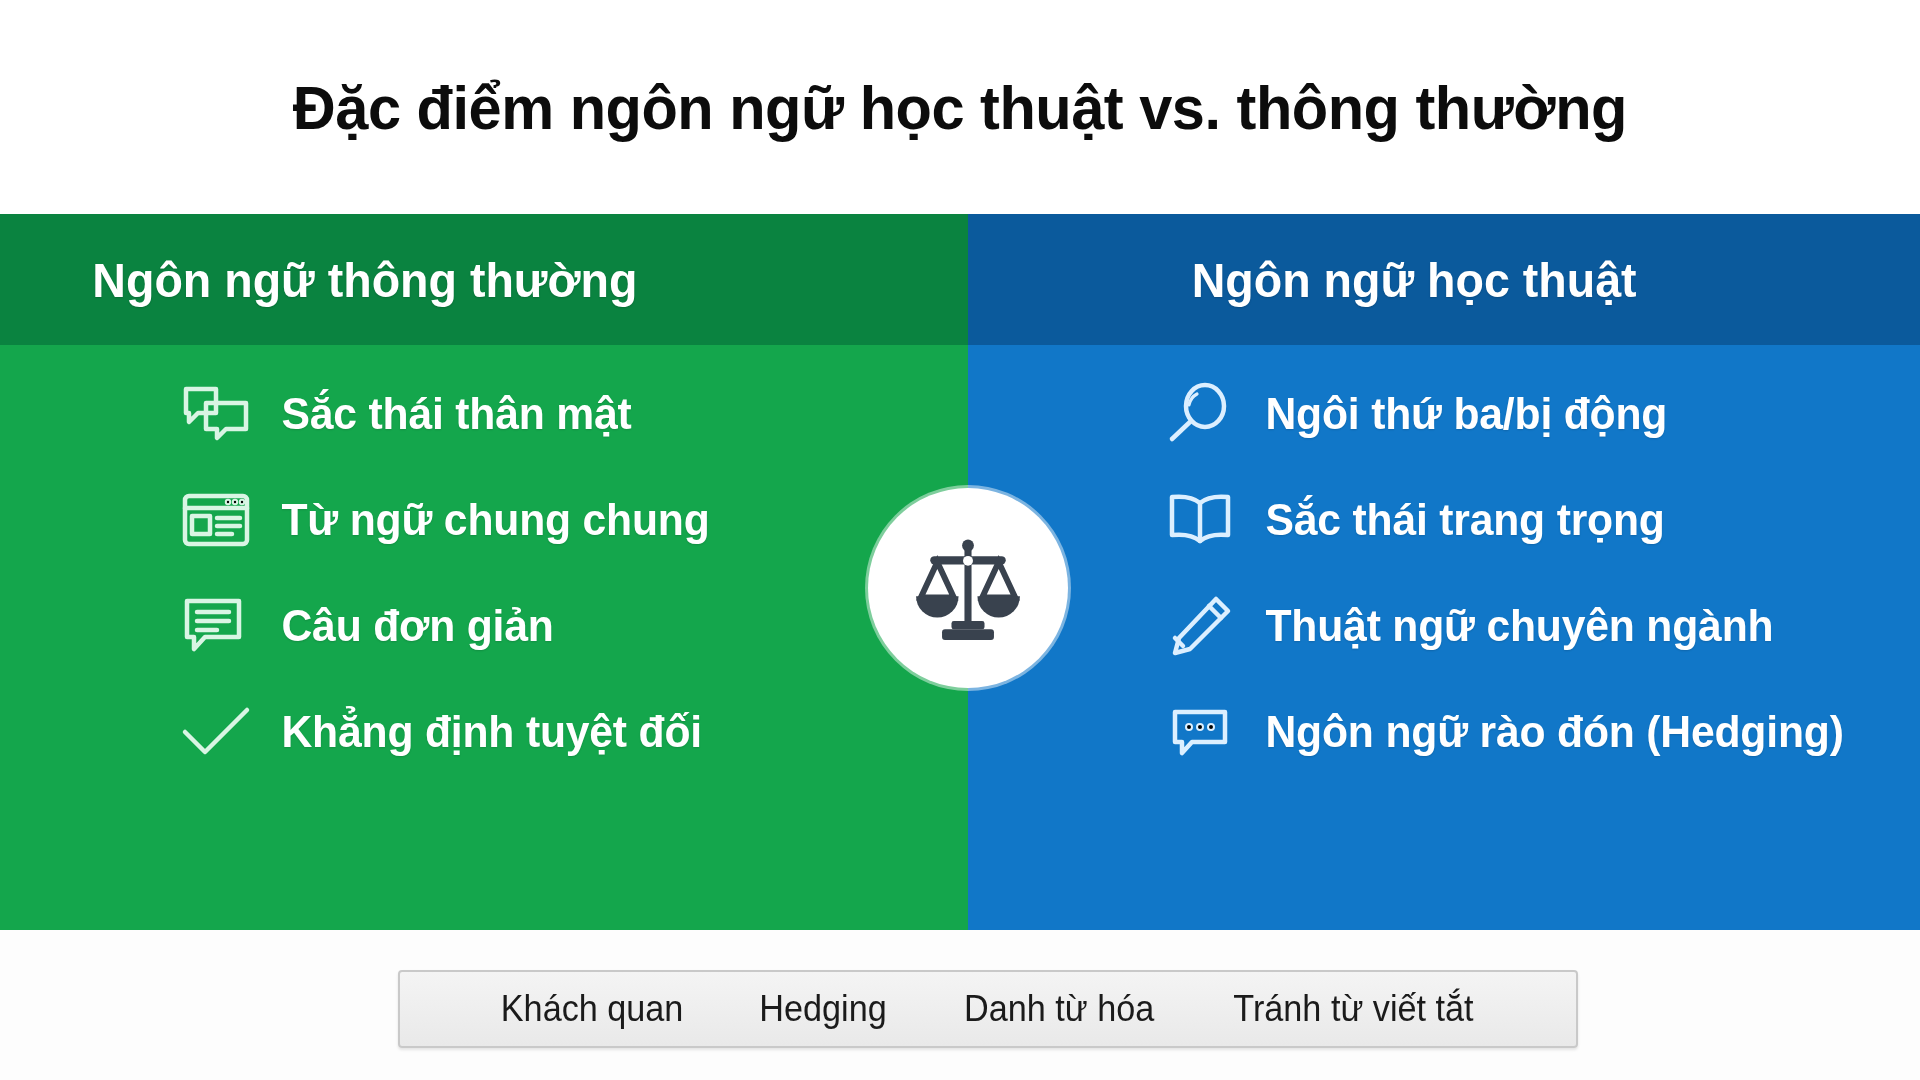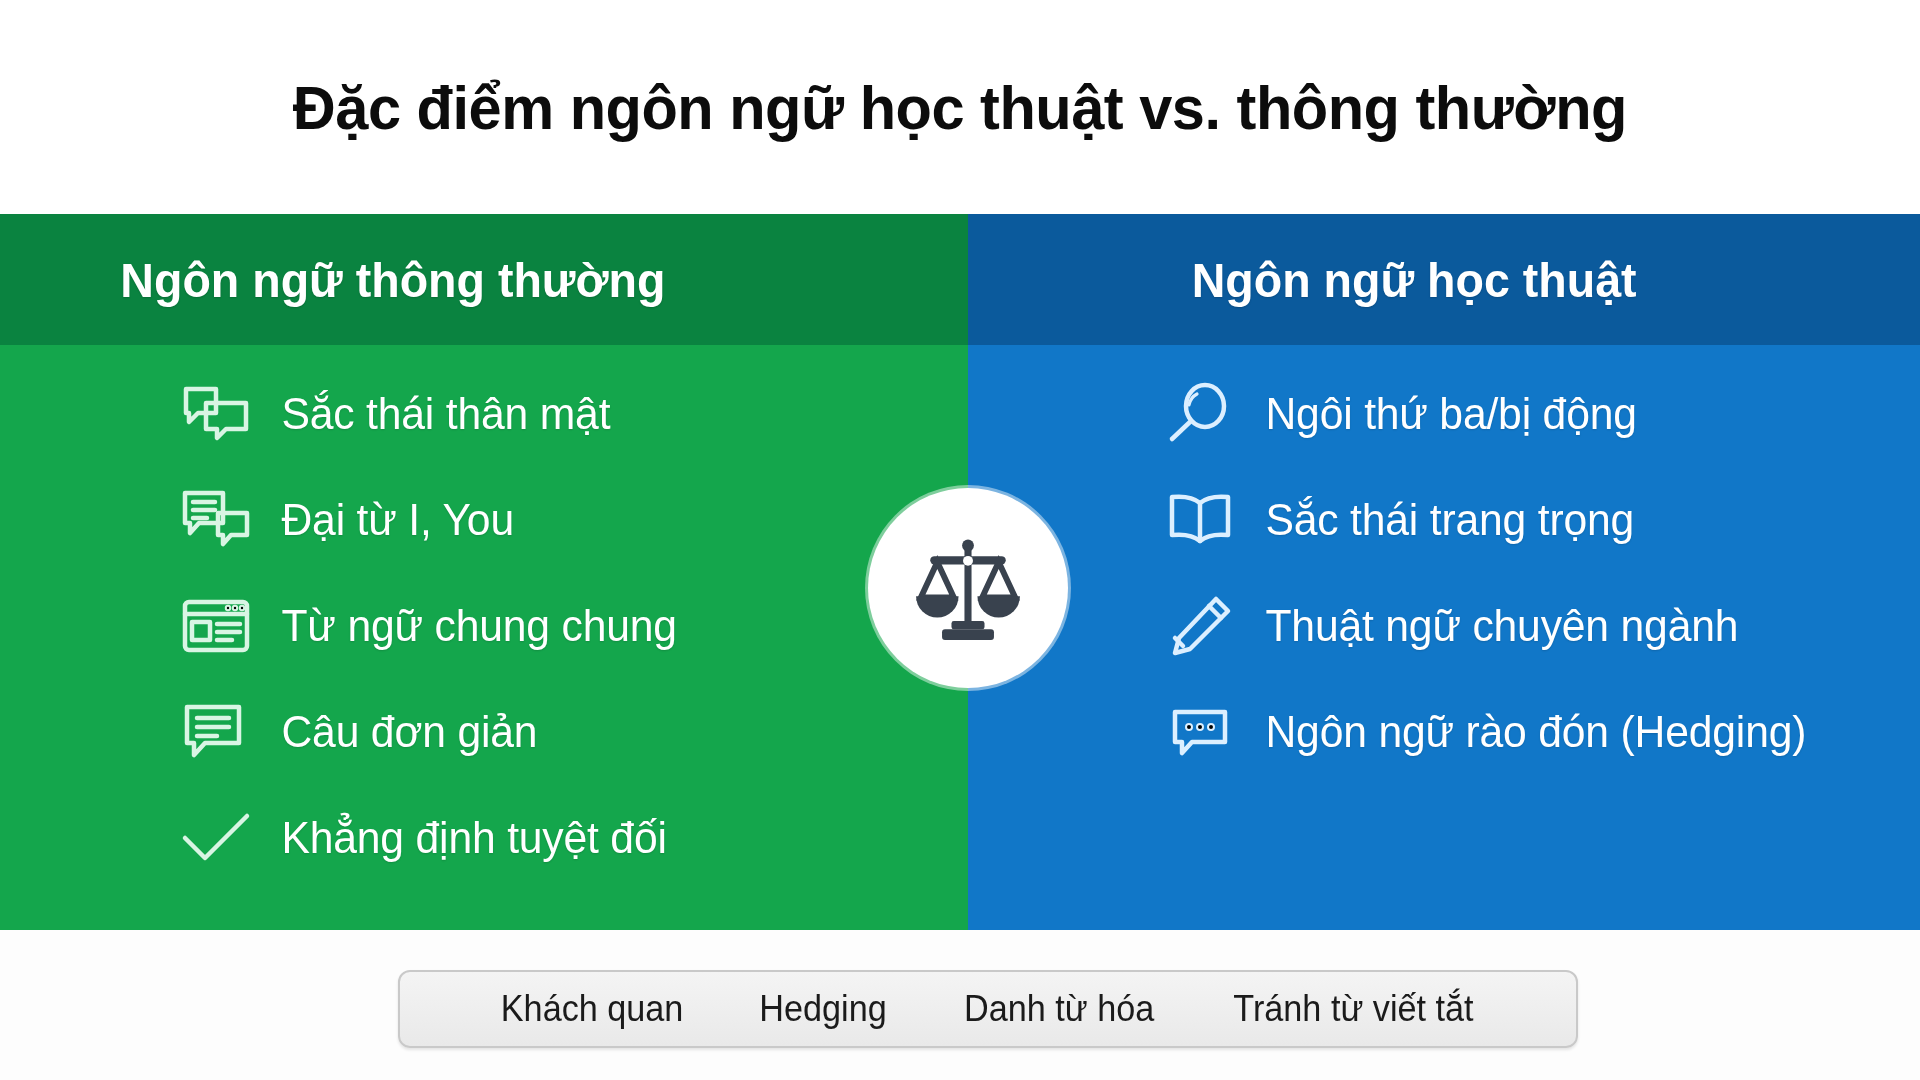--- a/index.html
+++ b/index.html
@@ -53,39 +53,40 @@
   .panel { position: relative; height: 100%; }
   .panel.left  { width: 968px; background: #14a64c; }
   .panel.right { width: 952px; background: #1177c8; }
 
   .panel-header {
     height: 131px;
     display: flex;
     align-items: center;
     box-sizing: border-box;
   }
-  .left .panel-header  { background: #0a8340; justify-content: flex-start; padding-left: 106px; }
+  .left .panel-header  { background: #0a8340; justify-content: flex-start; padding-left: 78px; }
   .right .panel-header { background: #0b5a9c; justify-content: flex-start; padding-left: 1155px; margin-left: -1000px; }
   .right .panel-header { padding-left: 0; justify-content: center; margin-left: 0; padding-right: 60px; align-items: center; }
 
   .panel-header h2 {
     margin: 0;
     font-size: 49px;
     font-weight: bold;
     color: #ffffff;
     white-space: nowrap;
     transform: scaleX(0.95);
     text-shadow: 0 1px 2px rgba(0,0,0,0.18);
   }
 
   .items {
     list-style: none;
     margin: 0;
     padding: 0;
     padding-top: 16px;
+    font-weight: bold;
   }
   .item {
     display: flex;
     align-items: center;
     height: 106px;
     box-sizing: border-box;
   }
   .left  .item { padding-left: 168px; }
   .right .item { padding-left: 1152px; margin-left: -968px; }
 
@@ -137,21 +138,21 @@
   
   #tags-bar {
     position: absolute;
     left: 398px;
     top: 970px;
     width: 1180px;
     height: 78px;
     box-sizing: border-box;
     background: linear-gradient(#f4f4f4, #e9e9e9);
     border: 2px solid #c9c9c9;
-    border-radius: 12px;
+    border-radius: 4px;
     display: flex;
     align-items: center;
     justify-content: center;
     gap: 68px;
     box-shadow: 0 2px 3px rgba(0,0,0,0.10);
   }
   .tag {
     font-size: 36px;
     color: #1b1b1b;
     white-space: nowrap;
@@ -178,30 +179,20 @@
         <li class="item">
           <span class="item-icon">
             <svg viewBox="0 0 72 66">
               <path d="M6 8h30v24H18l-9 9v-9H6z"></path>
               <path d="M26 22h40v26H46l-9 9v-9h-11z"></path>
             </svg>
           </span>
           <span class="item-label">Sắc thái thân mật</span>
         </li>
 
-        <li class="item">
-          <span class="item-icon">
-            <svg viewBox="0 0 72 66">
-              <path d="M5 6h38v30H19l-9 10V36H5z"></path>
-              <path d="M13 15h22M13 23h22M13 31h14"></path>
-              <path d="M38 26h29v22H51l-8 9v-9h-5z"></path>
-            </svg>
-          </span>
-          <span class="item-label">Đại từ I, You</span>
-        </li>
 
         <li class="item">
           <span class="item-icon">
             <svg viewBox="0 0 72 66">
               <rect x="5" y="9" width="62" height="48" rx="4"></rect>
               <path d="M5 21h62"></path>
               <circle cx="48" cy="15" r="2.2" fill="currentColor" stroke-width="2"></circle>
               <circle cx="55" cy="15" r="2.2" fill="currentColor" stroke-width="2"></circle>
               <circle cx="62" cy="15" r="2.2" fill="currentColor" stroke-width="2"></circle>
               <rect x="12" y="29" width="18" height="18"></rect>

